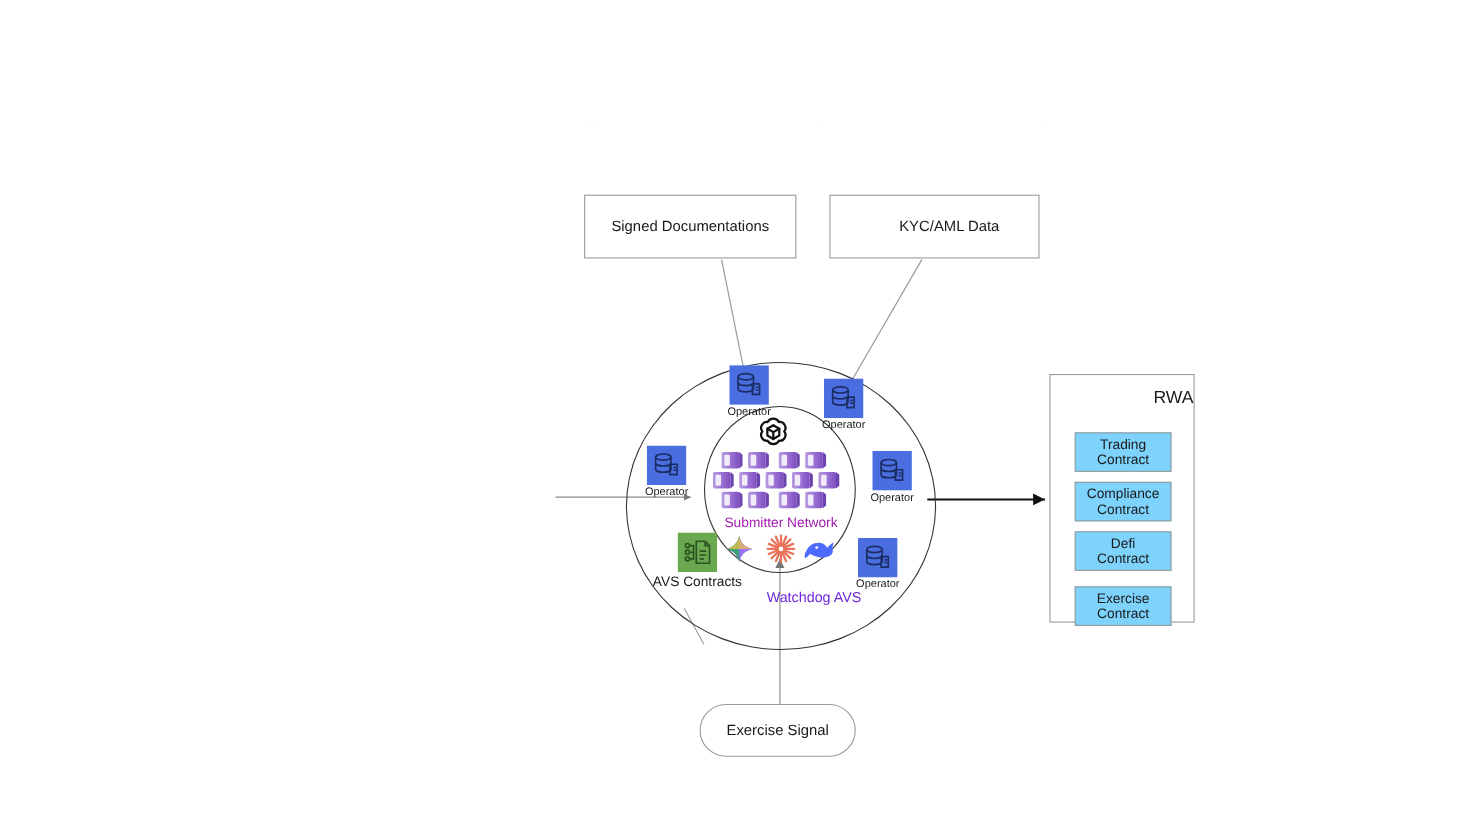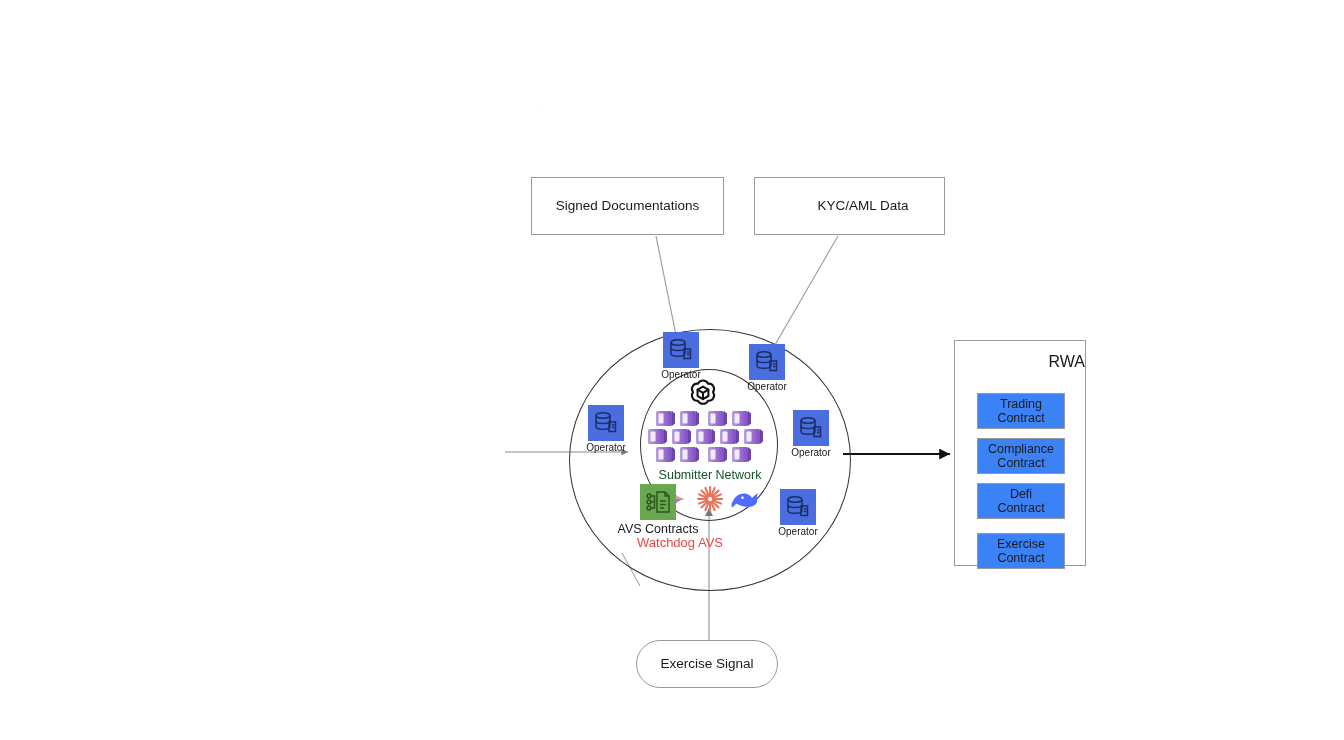--- a/index.html
+++ b/index.html
@@ -60,21 +60,21 @@
     font-size: 16px;
     color: #1a1a1a;
   }
   .rwa-item {
     position: absolute;
     left: 22px;
     width: 88px;
     height: 36px;
     box-sizing: border-box;
     border: 1px solid #9a9a9a;
-    background: #3b82f6;
+    background: #7dd3fc;
     display: flex;
     align-items: center;
     justify-content: center;
     text-align: center;
     font-size: 12.5px;
     line-height: 1.15;
     color: #1a1a1a;
   }
   .rwa-item span { display: block; }
   #rwa-item-0 { top: 52px; }
@@ -109,55 +109,55 @@
     line-height: 1.1;
     margin-top: 1px;
     color: #1a1a1a;
     white-space: nowrap;
   }
   #node-op-0 { left: 649px; top: 332px; }
   #node-op-1 { left: 735px; top: 344px; }
   #node-op-2 { left: 574px; top: 405px; }
   #node-op-3 { left: 779px; top: 410px; }
   #node-op-4 { left: 766px; top: 489px; }
-  #node-avs  { left: 604px; top: 484px; width: 108px; }
+  #node-avs  { left: 580px; top: 484px; width: 108px; }
   #node-avs .caption { font-size: 12.5px; margin-top: 3px; }
 
   
   #openai-mark {
     position: absolute;
     left: 686px; top: 375px;
     width: 34px; height: 34px;
   }
   #server-grid {
     position: absolute;
     left: 648px; top: 411px;
     width: 124px; height: 52px;
   }
   #submitter-label {
     position: absolute;
     left: 628px; top: 468px;
     width: 164px;
     text-align: center;
     font-size: 12.5px;
-    color: #14532d;
+    color: #a21caf;
     white-space: nowrap;
   }
   #model-logos {
     position: absolute;
     left: 658px; top: 484px;
     width: 104px; height: 30px;
   }
   #watchdog-label {
     position: absolute;
     left: 637px; top: 535px;
     width: 146px;
-    text-align: left;
+    text-align: right;
     font-size: 13px;
-    color: #ef4444;
+    color: #6d28d9;
     white-space: nowrap;
   }
   #faint-artifacts {
     position: absolute;
     left: 535px; top: 108px;
     width: 420px; height: 10px;
     font-size: 5px;
     color: #d9d9d9;
     display: flex;
     justify-content: space-between;

